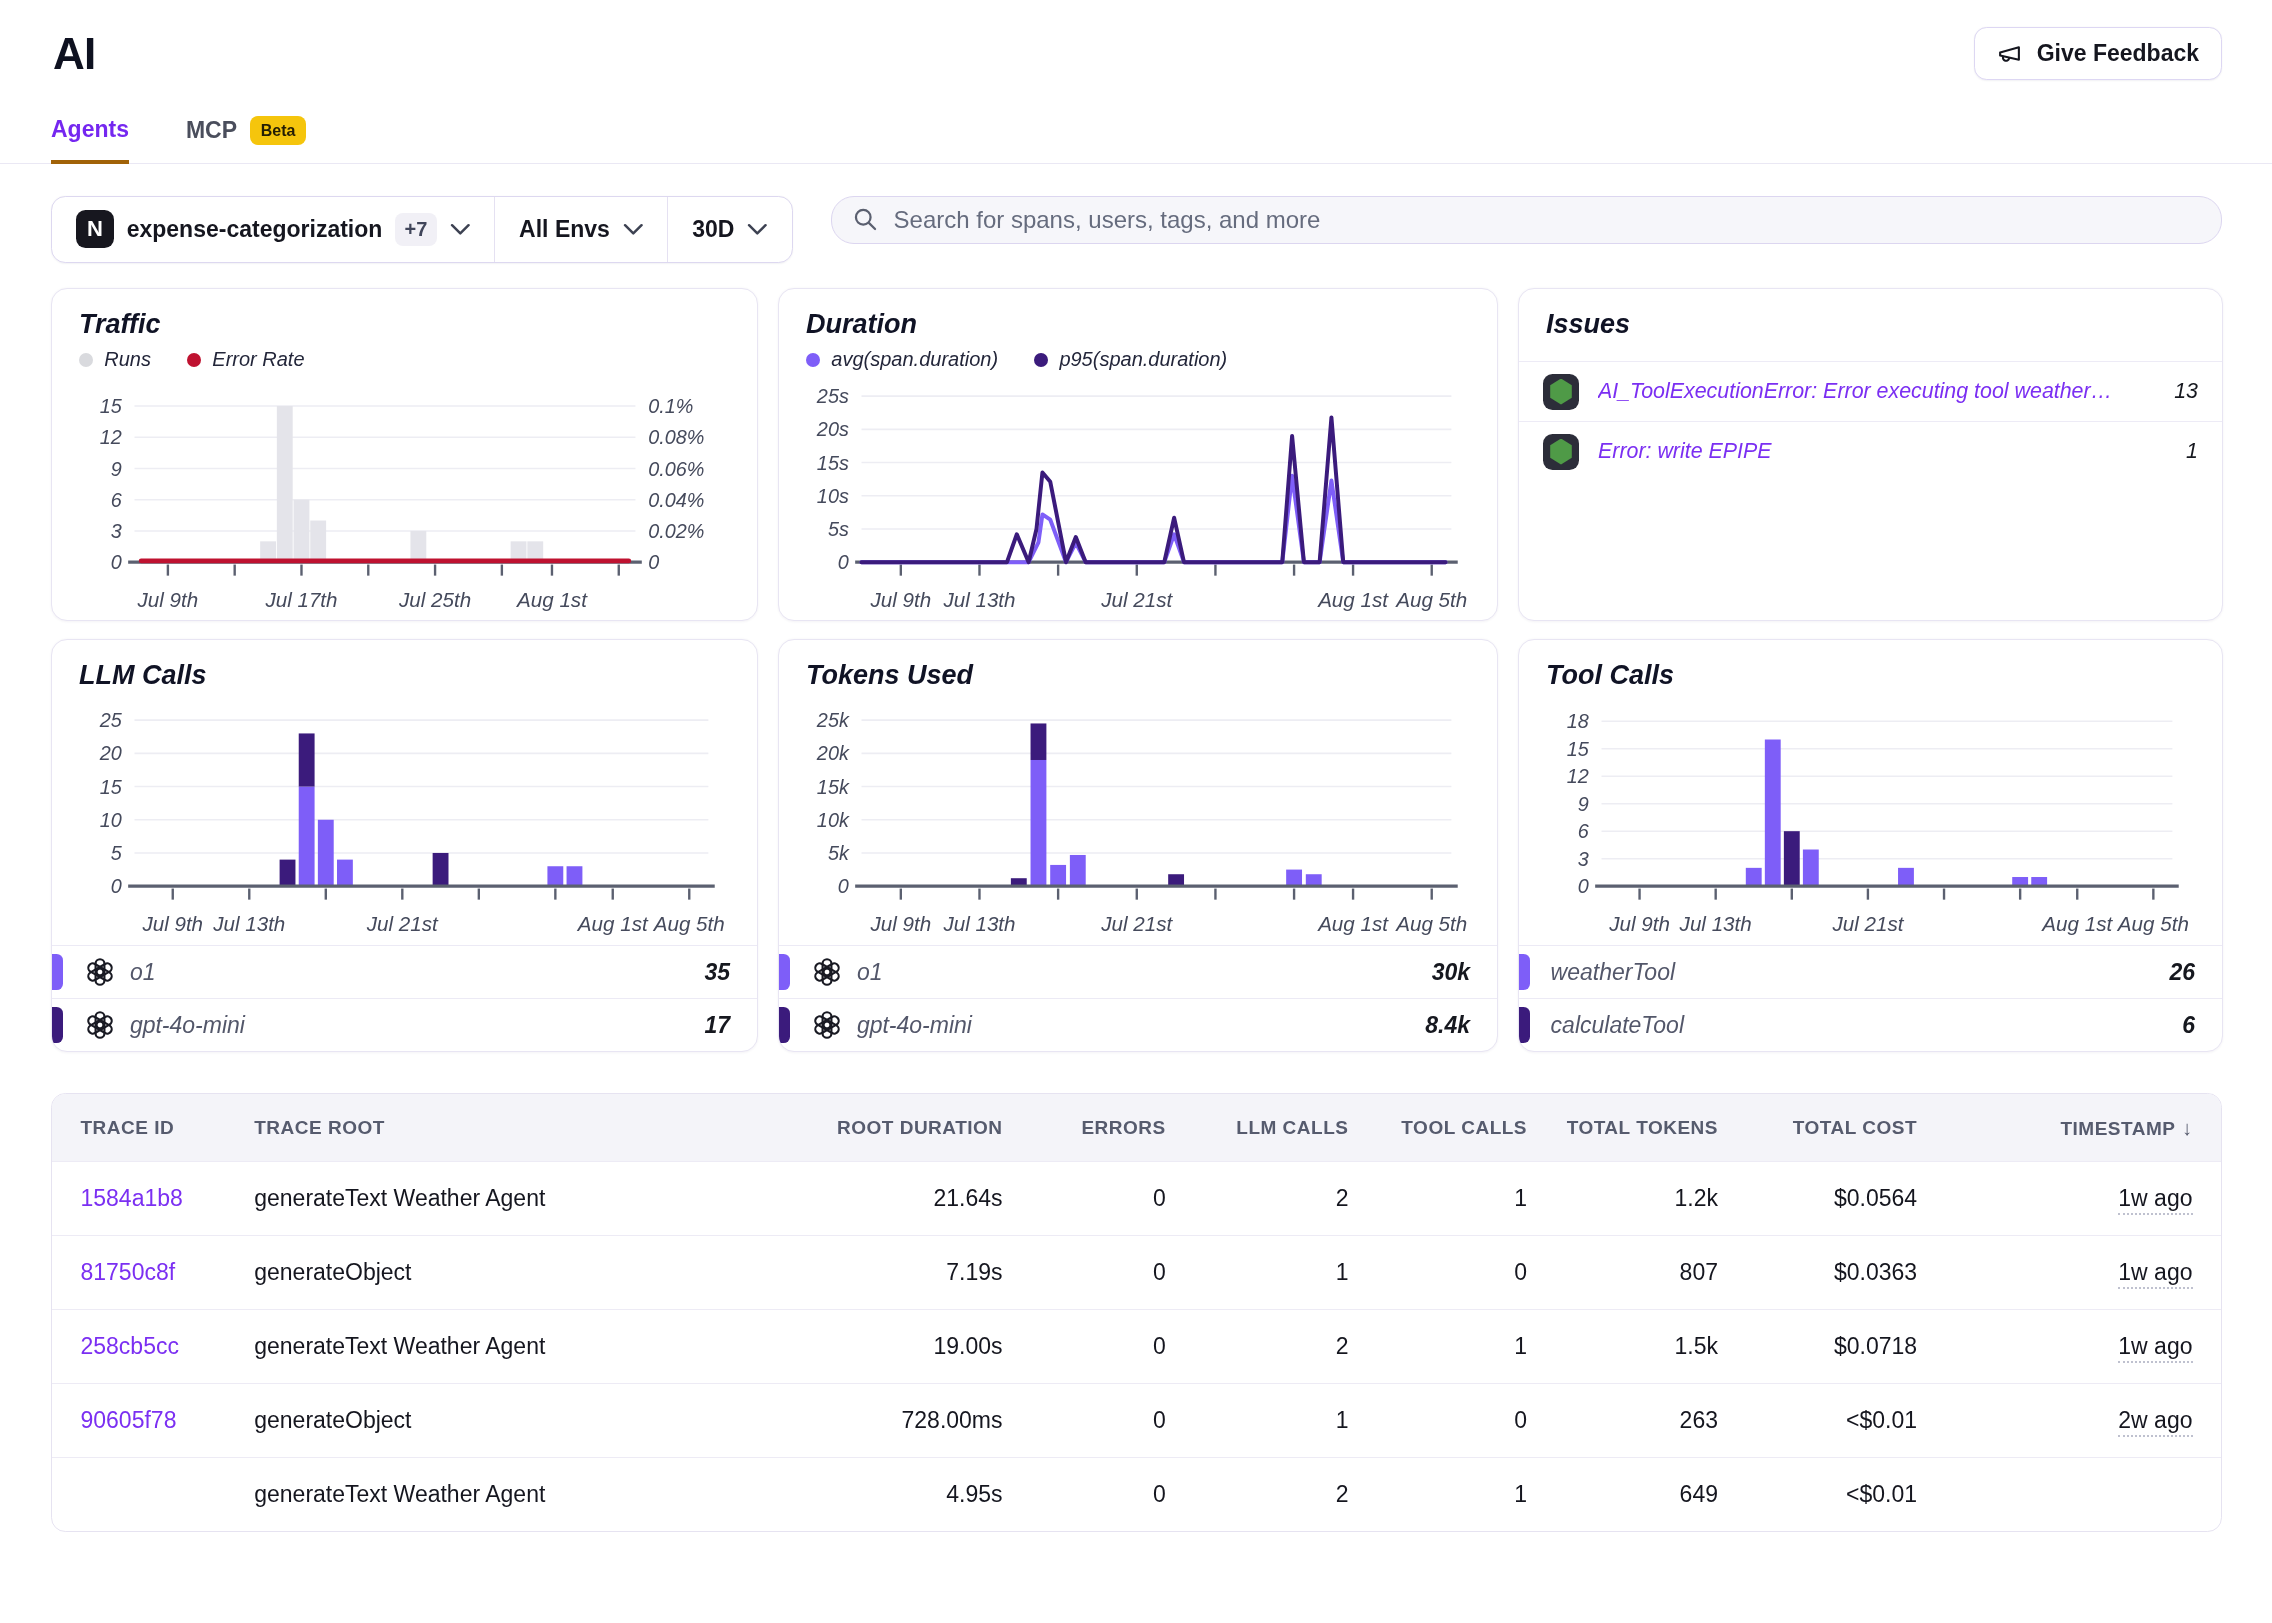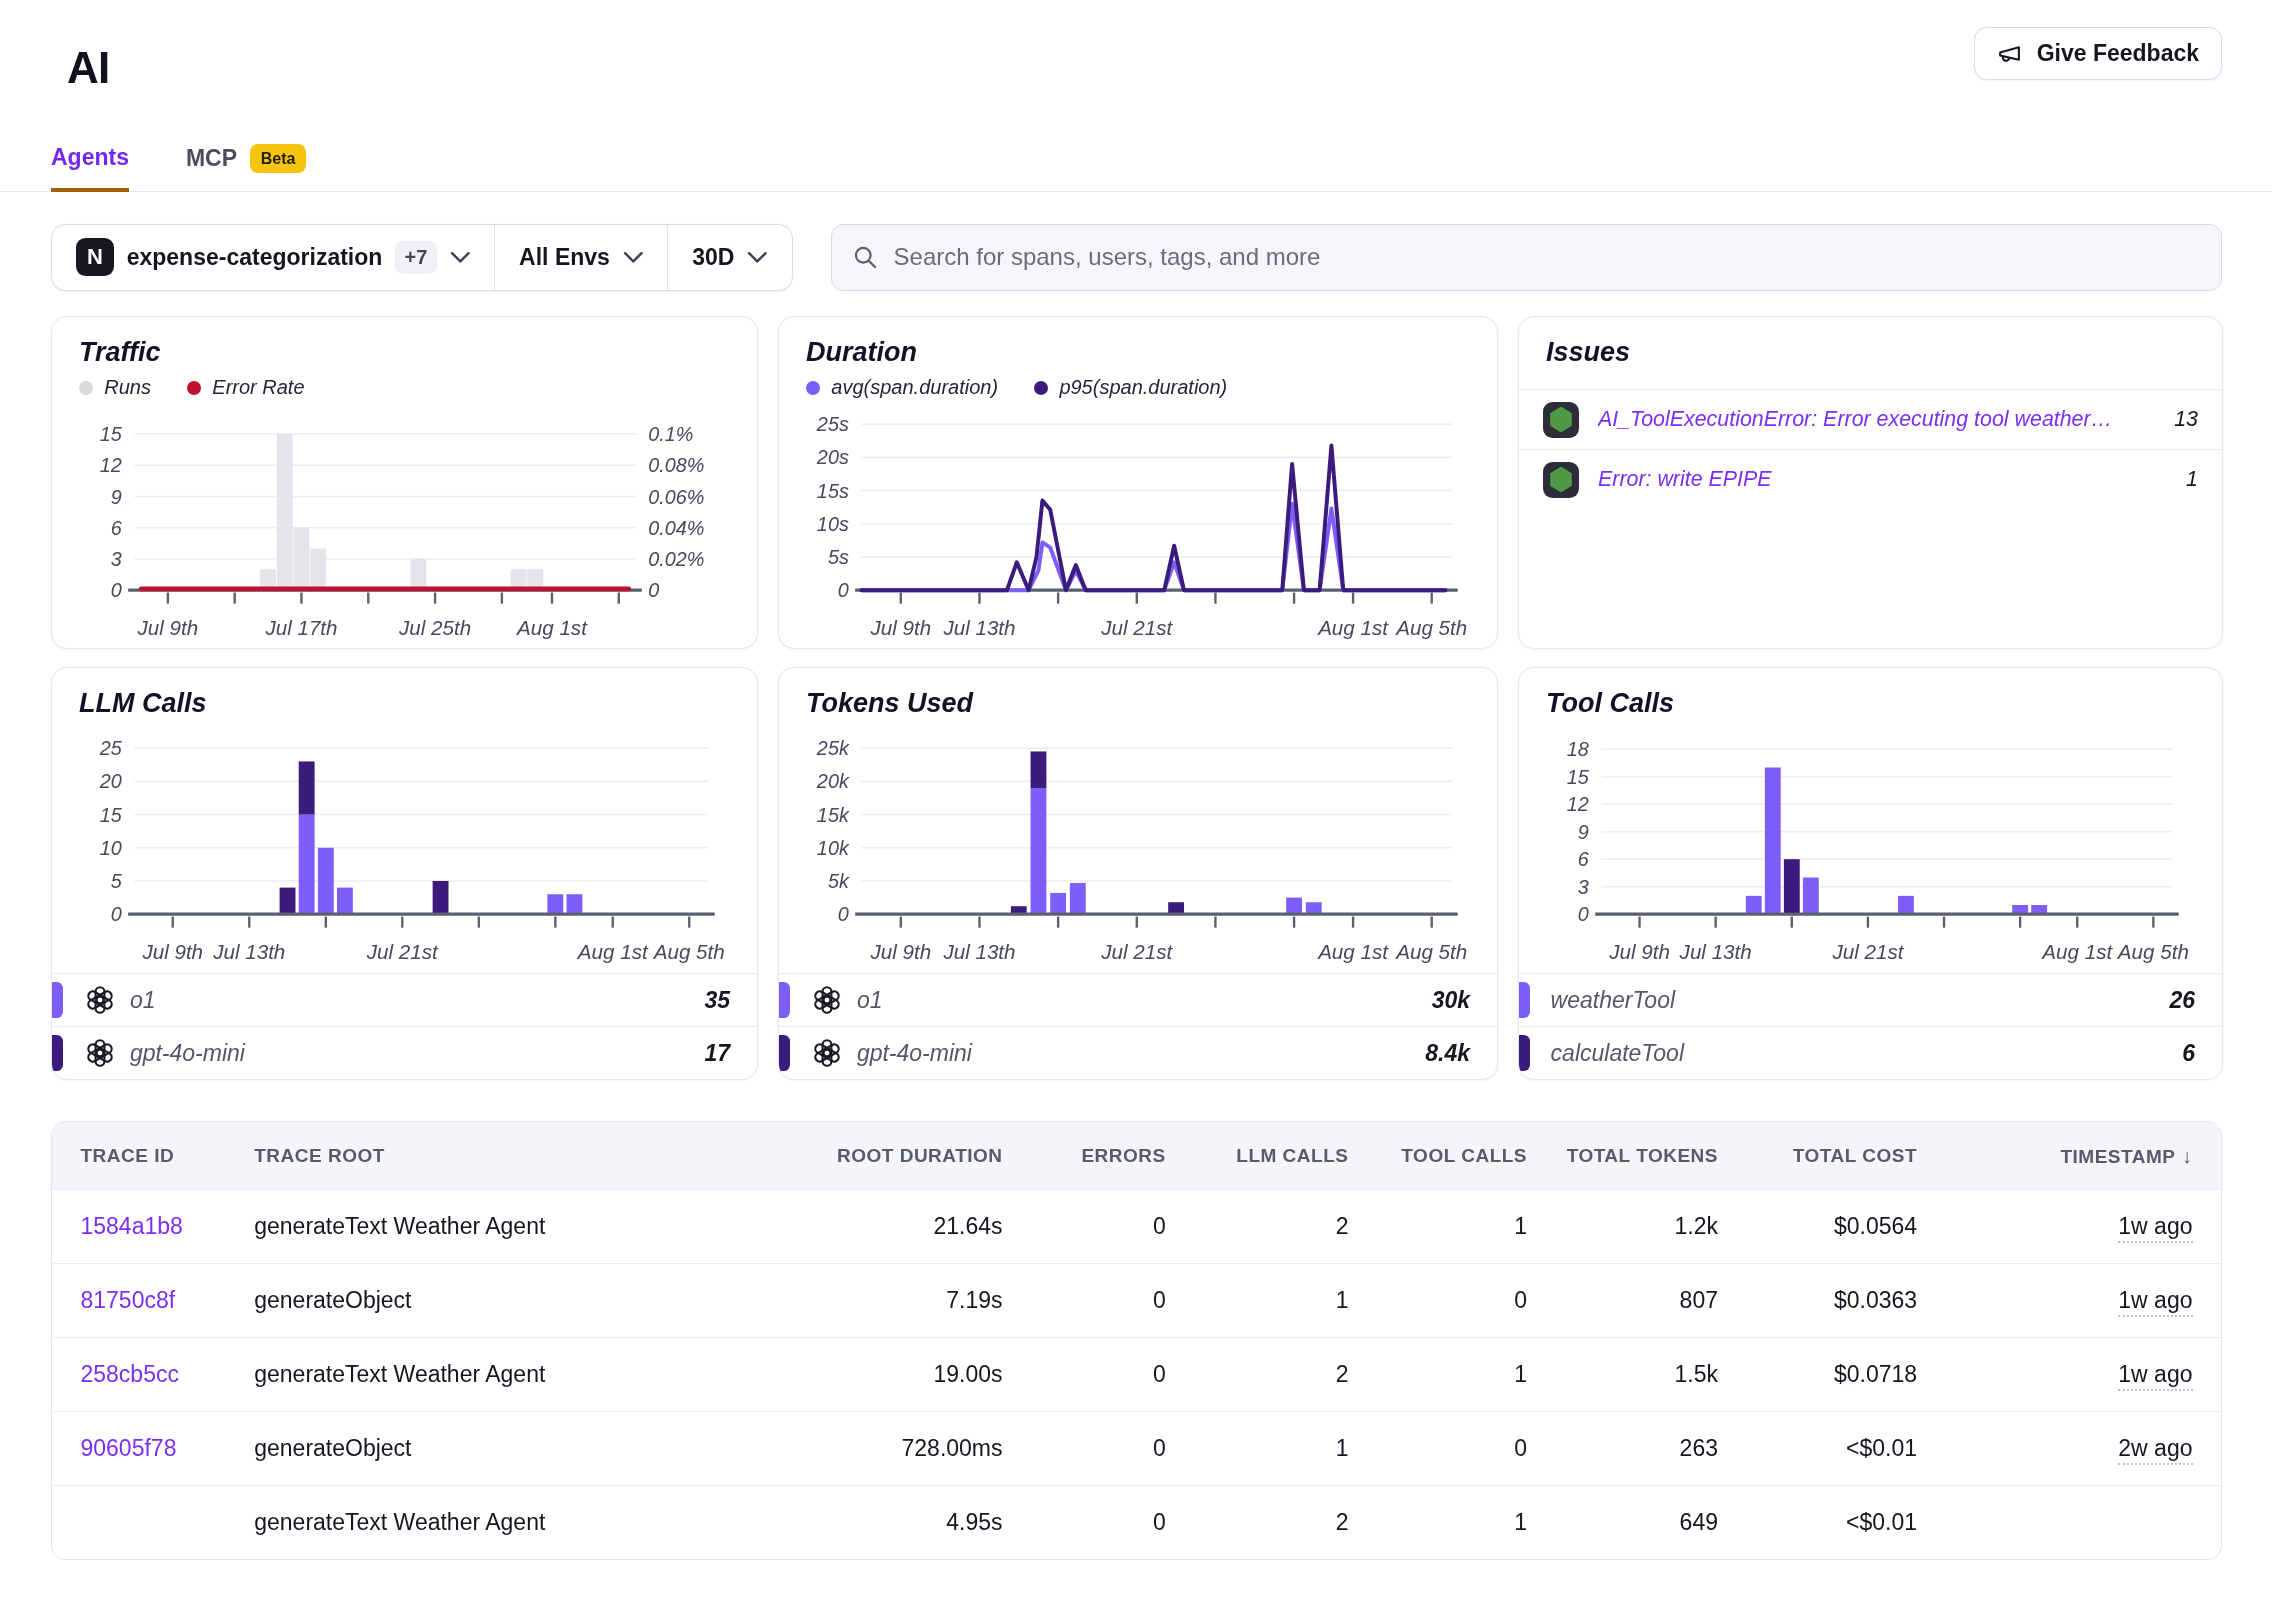--- a/index.html
+++ b/index.html
@@ -5,40 +5,40 @@
   * { box-sizing: border-box; }
   html,body { margin:0; padding:0; }
   body {
     width:2273px; height:1624px; overflow:hidden; background:#ffffff;
     font-family:"Liberation Sans", sans-serif; color:#15161f;
   }
   .page { padding:0 51px; }
 
   
   .topbar { display:flex; justify-content:space-between; align-items:flex-start; padding-top:27px; }
-  h1.page-title { font-size:44px; margin:16px; font-weight:800; color:#0e1120; letter-spacing:-0.8px; }
+  h1.page-title { font-size:44px; margin:2px; font-weight:800; color:#0e1120; letter-spacing:-0.8px; }
   .feedback-btn {
     display:flex; align-items:center; gap:14.3px; border:1.6px solid #ddd7f3; border-radius:12.7px;
     padding:12px 22px; font-size:23px; font-weight:700; background:#fff; color:#15161f;
     box-shadow:0 0.8px 1.6px rgba(20,10,60,.06); cursor:pointer;
   }
   .tabs-row { margin:35px -51px 0; padding:0 51px; border-bottom:1.6px solid #eae8f4; display:flex; gap:57px; }
   .tab { font-size:23px; font-weight:700; padding-bottom:17.4px; display:flex; gap:12.7px; align-items:center; cursor:pointer; }
   .tab.active { color:#7527f0; border-bottom:4px solid #a16207; margin-bottom:-1.6px; }
   .tab.inactive { color:#4a4e5c; }
   .badge-beta { background:#f5c50c; color:#241e04; font-size:16px; font-weight:800; padding:5.6px 11px; border-radius:8px; }
 
   
   .filter-row { display:flex; gap:38px; margin-top:32px; }
   .pill { display:flex; align-items:stretch; border:1.6px solid #ddd8f0; border-radius:14.3px; background:#fff; height:67px; box-shadow:0 0.8px 1.6px rgba(20,10,60,.05); }
   .pill-seg { display:flex; align-items:center; gap:12.7px; padding:0 24px; font-size:23px; font-weight:700; color:#15161f; cursor:pointer; white-space:nowrap; }
   .pill-seg + .pill-seg { border-left:1.6px solid #e5e1f2; }
   .applogo { width:38px; height:38px; background:#17171f; border-radius:9.5px; color:#fff; display:flex; align-items:center; justify-content:center; font-size:22px; font-weight:800; }
   .plus-badge { background:#f1f0f6; color:#40455a; font-size:20px; font-weight:700; padding:4.8px 9.5px; border-radius:8px; }
-  .search { flex:1; display:flex; align-items:center; gap:14.3px; background:#f6f6fa; border:1.6px solid #dcd6f0; border-radius:12px; padding:0 20.6px; height:67px; color:#666c7e; font-size:24px; cursor:text; }
+  .search { flex:1; display:flex; align-items:center; gap:14.3px; background:#f6f6fa; border:1.6px solid #dcd6f0; border-radius:23px; padding:0 20.6px; height:48px; color:#666c7e; font-size:24px; cursor:text; }
 
   
   .grid { display:grid; grid-template-columns:707px 720px 705px; gap:20px; margin-top:25px;font-style:italic; }
   .card { border:1.6px solid #e8e5f3; border-radius:16px; background:#fff; box-shadow:0 0.8px 2.4px rgba(30,20,80,.05); overflow:hidden; }
   .card-pad { padding:20.6px 27px 4.8px; }
   .card h3 { margin:0 0 8px; font-size:27px; font-weight:800; color:#101325; }
   .chart-legend { display:flex; gap:36px; margin:4.8px 0 3.2px;text-align:center; }
   .chart-legend .item { display:flex; align-items:center; gap:11px; font-size:20px; color:#23263a; }
   .dot { width:14.3px; height:14.3px; border-radius:50%; flex:none; }
   svg text.tick  { font-size:25px; fill:#454a5c; }

